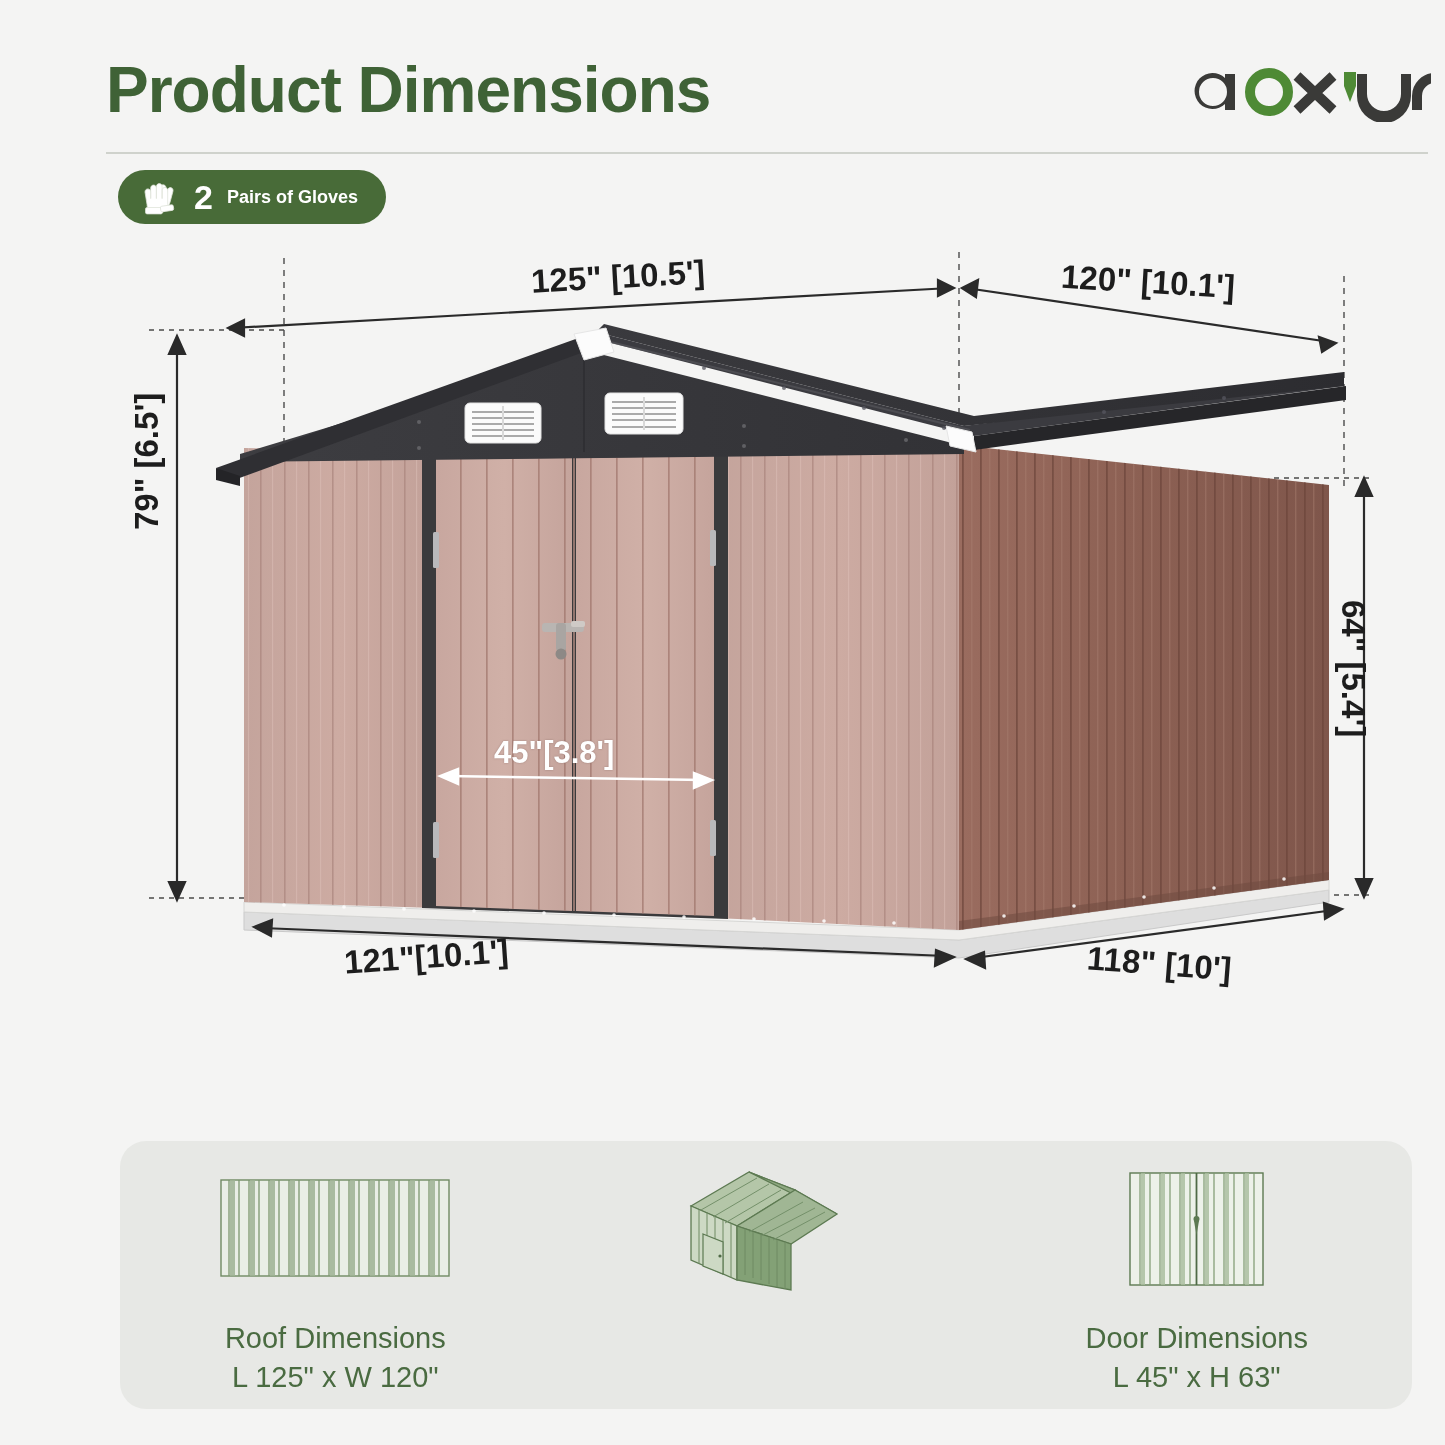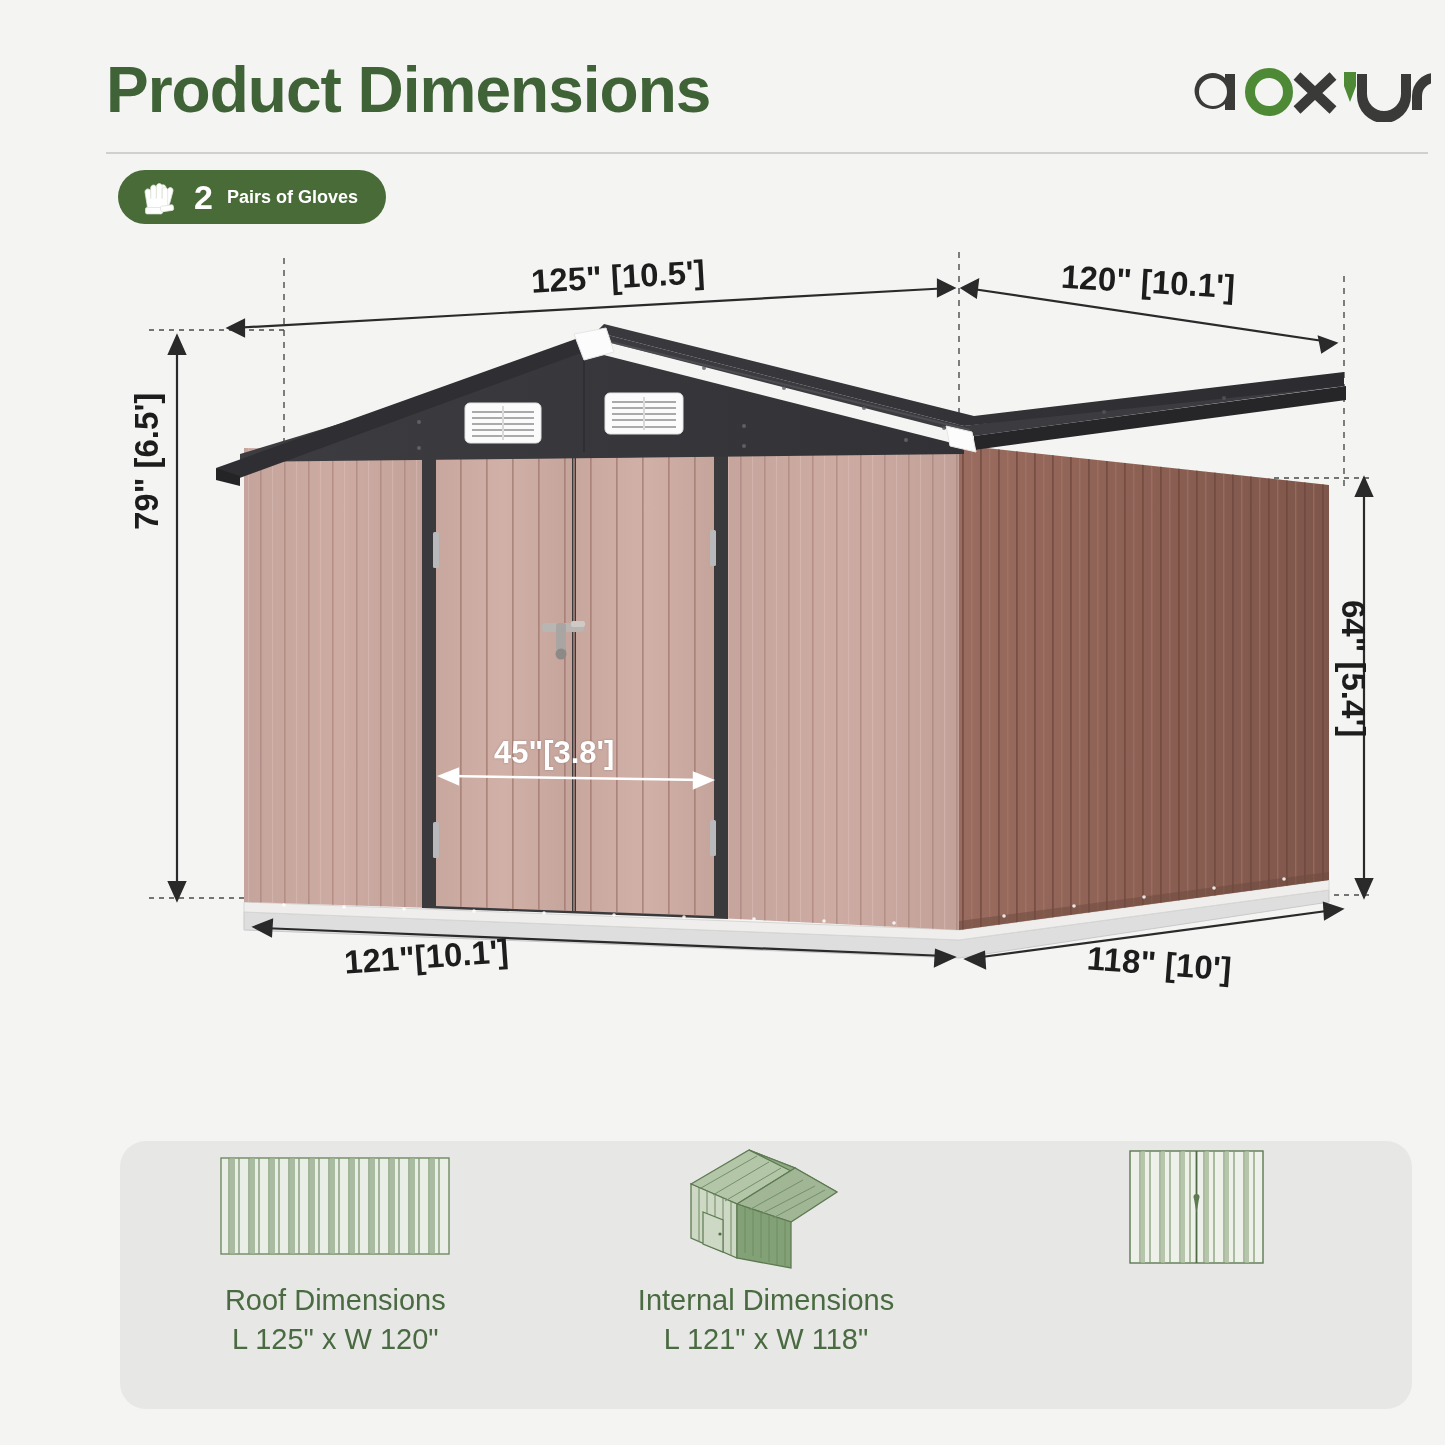--- a/index.html
+++ b/index.html
@@ -68,21 +68,21 @@
   
   .infocard{
     position:absolute;left:76px;top:1141px;
     width:1292px;height:268px;
     background:#e7e8e5;border-radius:26px;
   }
   .cols{display:flex;width:100%;height:100%;}
   .col{
     flex:1 1 0;display:flex;flex-direction:column;
     align-items:center;justify-content:flex-start;
-    padding-top:6px;box-sizing:border-box;
+    padding-top:28px;box-sizing:border-box;gap:16px;
   }
   .col .art{height:120px;display:flex;align-items:center;justify-content:center;}
   .col .art svg{display:block;}
   .col .cap{
     margin-top:14px;font-size:29px;color:#4a6b41;line-height:1.34;text-align:center;
   }
   .col .cap .l2{display:block;}
 </style>
 </head>
 <body>
@@ -418,24 +418,20 @@
 
             <g stroke="#74906a" stroke-width="1">
               <path d="M30 46 L86 14 M42 53 L98 20 M54 59 L110 26"></path>
               <path d="M78 68 L132 38 M90 72 L144 44 M102 76 L154 48"></path>
             </g>
 
             <polygon points="32,70 52,78 52,110 32,102" fill="#cdd9c4" stroke="#5d7a52" stroke-width="1.2"></polygon>
             <circle cx="49" cy="92" r="1.6" fill="#4f6a46"></circle>
           </svg>
         </div>
-        <div class="cap">
-          <span>Internal Dimensions</span>
-          <span class="l2">L 121" x W 118"</span>
-        </div>
       </div>
 
       <div class="col">
         <div class="art">
           <svg width="145" height="120" viewBox="0 0 145 120" aria-hidden="true">
             <rect x="6" y="4" width="133" height="112" fill="#edf1e9" stroke="#5d7a52" stroke-width="1.4"></rect>
             <g stroke="#7d9870" stroke-width="1.2">
               <path d="M16 4 v112 M26 4 v112 M36 4 v112 M46 4 v112 M56 4 v112 M66 4 v112
                        M80 4 v112 M90 4 v112 M100 4 v112 M110 4 v112 M120 4 v112 M130 4 v112"></path>
             </g>
@@ -446,18 +442,22 @@
                 <rect x="81" y="4" width="4" height="112"></rect>
               <rect x="101" y="4" width="4" height="112"></rect>
                 <rect x="121" y="4" width="4" height="112"></rect>
             </g>
             <line x1="72.5" y1="4" x2="72.5" y2="116" stroke="#4f6a46" stroke-width="1.8"></line>
 
             <path d="M70 52 l5 0 l-2.5 14 z" fill="#5d7a52"></path>
             <circle cx="72.5" cy="50" r="3" fill="#5d7a52"></circle>
           </svg>
         </div>
+        <div class="cap">
+          <span>Door Dimensions</span>
+          <span class="l2">L 45" x H 63"</span>
+        </div>
       </div>
 
     </div>
   </div>
 
 </div>
 
 </body></html>

